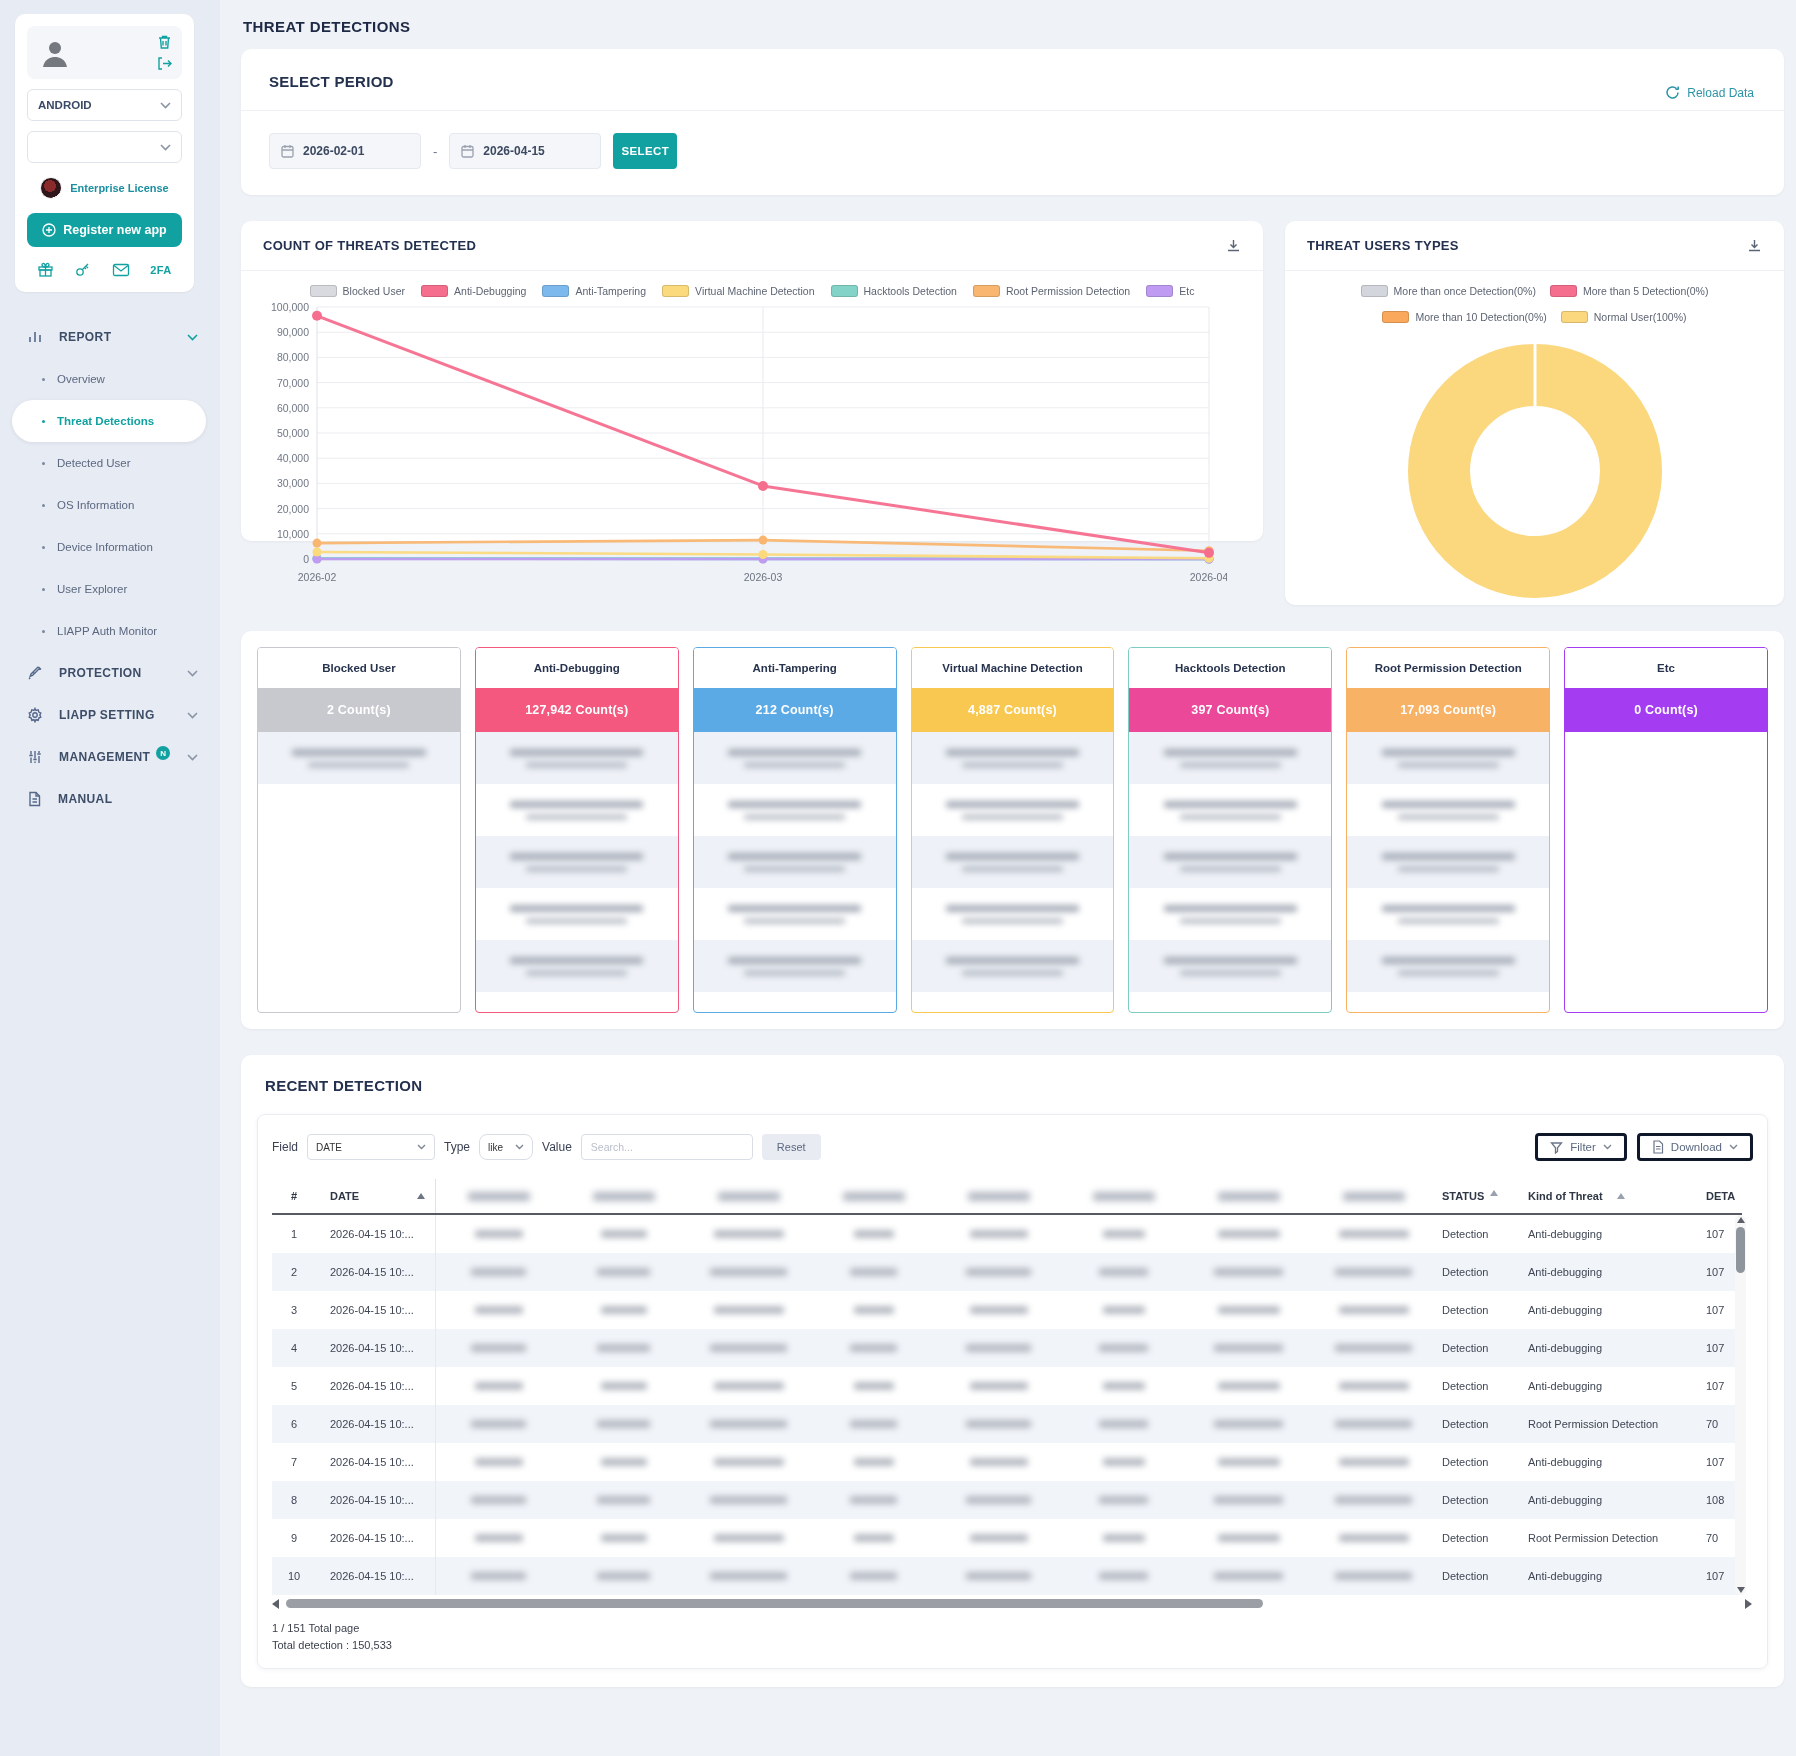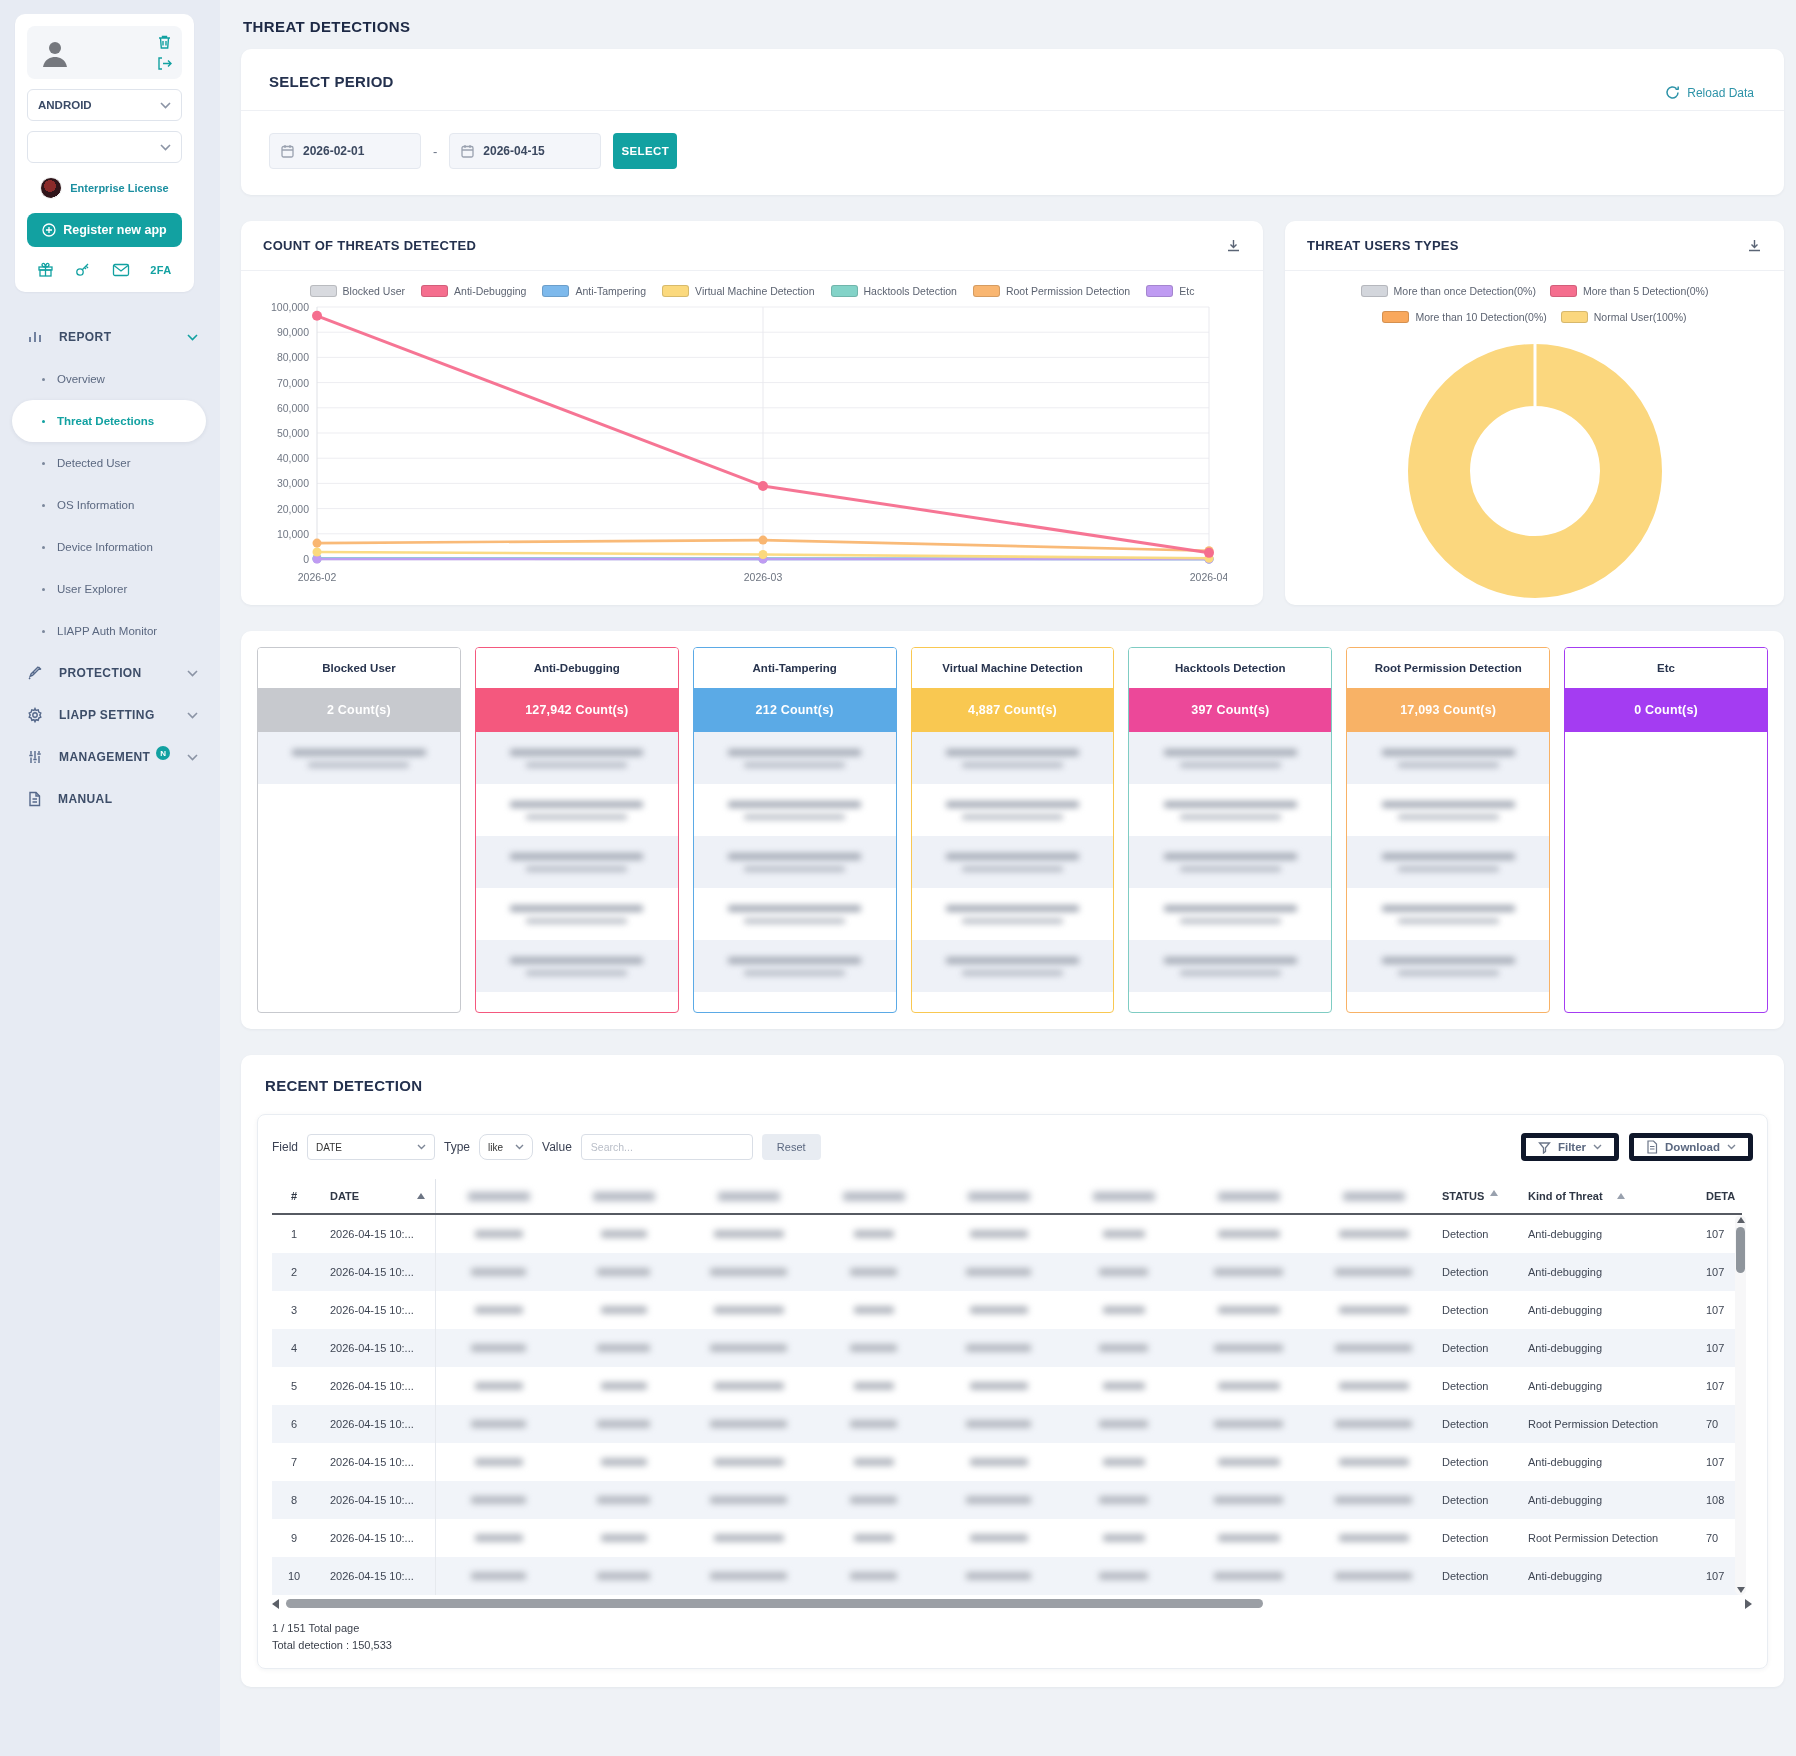--- a/index.html
+++ b/index.html
@@ -38,21 +38,21 @@
   .sec-title{font-size:15px;font-weight:bold;color:#24314e;letter-spacing:.3px;}
   .note{margin-top:11px;font-size:10px;font-weight:bold;color:#f4483f;letter-spacing:.2px;}
   .period-divider{border-top:1px solid #eef0f4;margin:20px -28px 22px;}
   .period-row{display:flex;align-items:center;gap:12px;}
   .date-input{width:152px;height:36px;background:#f4f6fa;border:1px solid #e4e8ef;border-radius:4px;display:flex;align-items:center;gap:9px;padding:0 11px;font-size:12px;font-weight:bold;color:#3c4960;cursor:pointer;}
   .date-sep{color:#6a7385;font-size:13px;}
   .select-btn{width:64px;height:36px;border:none;border-radius:4px;background:#12a1a1;color:#fff;font-weight:bold;font-size:11.5px;font-family:inherit;letter-spacing:.4px;cursor:pointer;}
   .reload{position:absolute;right:30px;top:36px;display:flex;align-items:center;gap:7px;color:#2d93a8;font-size:12px;cursor:pointer;}
   
   .charts-row{display:flex;gap:22px;margin-top:26px;}
-  .chart-card-left{width:1022px;height:384px;}
+  .chart-card-left{width:1022px;height:320px;}
   .chart-card-right{flex:1;height:384px;}
   .card-head{display:flex;align-items:center;justify-content:space-between;padding:17px 22px;border-bottom:1px solid #eef0f4;}
   .card-head .t{font-size:13px;font-weight:bold;color:#24314e;letter-spacing:.3px;}
   .legend{display:flex;justify-content:center;align-items:center;gap:16px;margin-top:14px;flex-wrap:wrap;row-gap:6px;padding:0 30px;}
   .legend-item{display:flex;align-items:center;gap:6px;cursor:pointer;}
   .legend-swatch{width:27px;height:12px;border-radius:3px;border:1px solid rgba(0,0,0,.14);}
   .legend-label{font-size:10.5px;color:#5d6472;}
   .donut-wrap{display:flex;justify-content:center;margin-top:12px;}
   
   .counts-card{margin-top:26px;padding:16px;display:grid;grid-template-columns:repeat(7,1fr);gap:14px;}
@@ -67,21 +67,21 @@
   
   .recent-card{margin-top:26px;padding:22px 16px 18px;}
   .recent-inner{margin-top:20px;border:1px solid #e9edf2;border-radius:8px;box-shadow:0 1px 5px rgba(25,35,65,.05);padding:18px 14px 14px;}
   .filter-row{display:flex;align-items:center;gap:9px;}
   .f-label{font-size:12px;color:#3b4254;}
   .f-sel{height:26px;border:1px solid #d9dee6;border-radius:4px;background:#fff;display:flex;align-items:center;padding:0 8px;font-size:10px;color:#333;gap:8px;cursor:pointer;}
   .f-input{width:172px;height:26px;border:1px solid #d9dee6;border-radius:4px;padding:0 9px;font-size:10.5px;font-family:inherit;color:#333;}
   .f-input::placeholder{color:#b9bec8;}
   .reset-btn{height:26px;padding:0 15px;border:none;border-radius:4px;background:#e8ecf2;color:#5b6880;font-size:11px;font-family:inherit;cursor:pointer;}
   .right-btns{margin-left:auto;display:flex;gap:10px;}
-  .tool-btn{height:28px;border:5px solid #0f172a;border-radius:4px;background:#fff;display:flex;align-items:center;gap:7px;padding:0 12px;font-size:11.5px;color:#5b6880;cursor:pointer;font-weight:bold;}
+  .tool-btn{height:28px;border:3px solid #0f172a;border-radius:4px;background:#fff;display:flex;align-items:center;gap:7px;padding:0 12px;font-size:11.5px;color:#5b6880;cursor:pointer;}
   
   .tbl{margin-top:18px;position:relative;width:1470px;}
   .tr{display:flex;align-items:center;height:38px;font-size:11px;color:#3f4654;}
   .tr.head{height:36px;border-bottom:2px solid #565a62;font-weight:bold;color:#2f3745;}
   .tr.even{background:#f1f4f9;}
   .c-num{width:44px;text-align:center;flex:none;}
   .c-date{width:120px;flex:none;border-right:1px solid #dfe3e9;height:100%;display:flex;align-items:center;gap:6px;}
   .tr:not(.head) .c-date{border-right-color:#e6e9ee;}
   .c-blur{width:125px;flex:none;display:flex;justify-content:center;}
   .c-status{width:92px;flex:none;display:flex;align-items:flex-start;gap:6px;padding-left:6px;}

